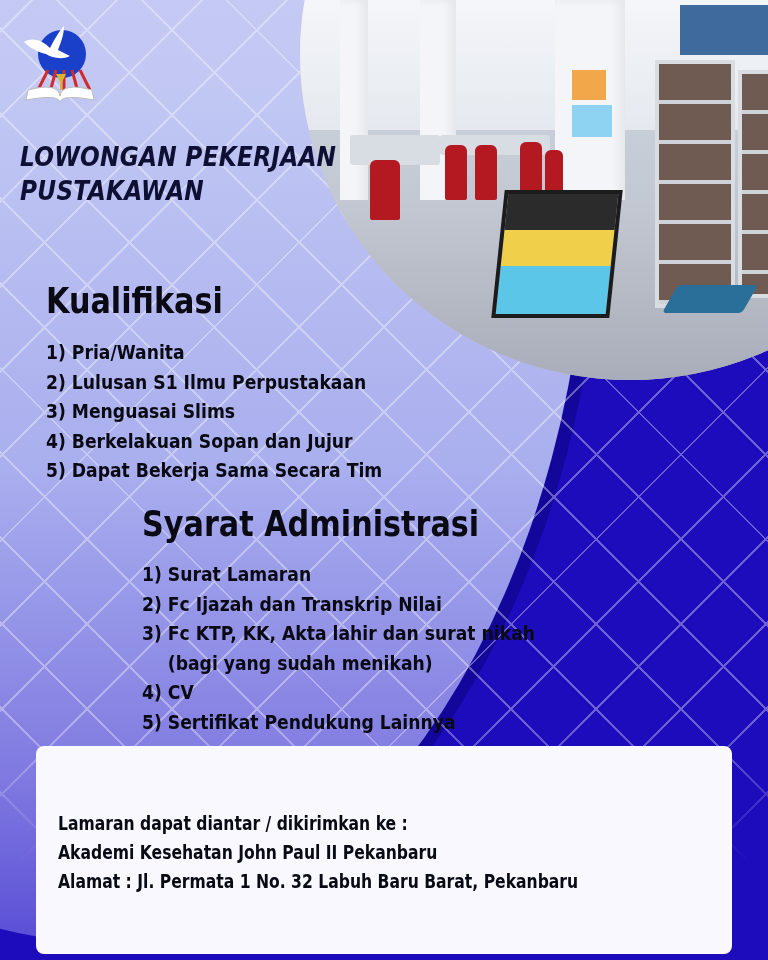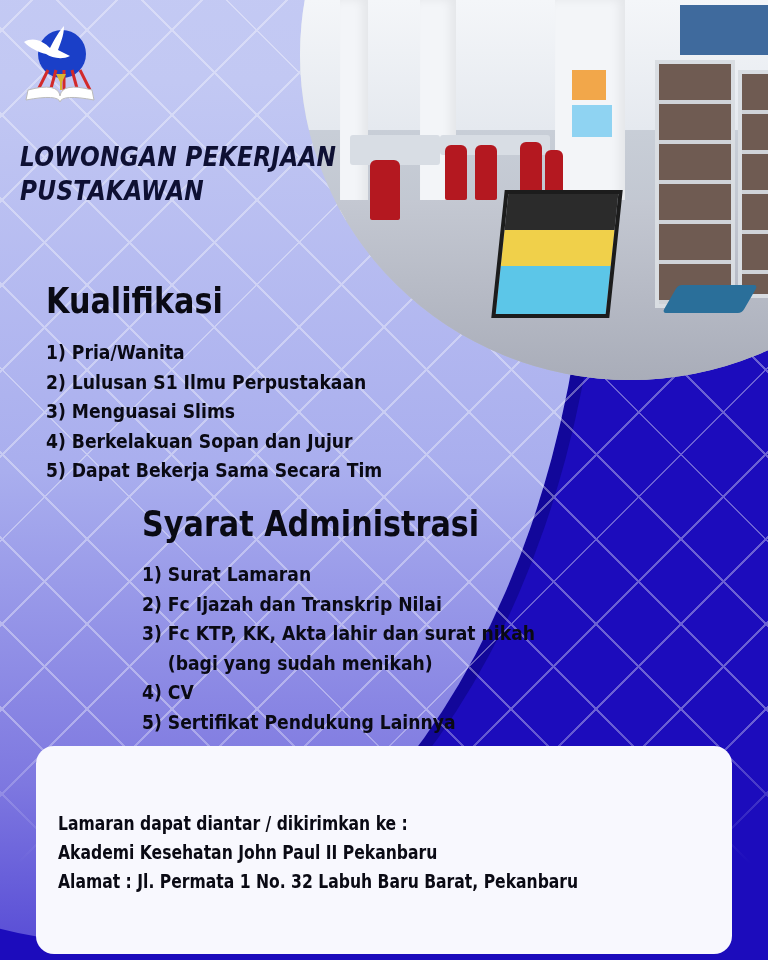--- a/index.html
+++ b/index.html
@@ -29,21 +29,21 @@
   .logo{position:absolute;left:18px;top:12px;width:80px;height:92px;}
   .title{position:absolute;left:20px;top:140px;color:#0e1033;font-family:"DejaVu Sans",sans-serif;font-weight:bold;font-style:italic;font-size:27px;line-height:34px;letter-spacing:.3px;transform:scaleX(.86);transform-origin:left top;}
   .title div{white-space:nowrap;}
   .h-kual{position:absolute;left:46px;top:280px;font-family:"DejaVu Sans",sans-serif;font-weight:bold;font-size:36px;color:#0a0a14;transform:scaleX(.84);transform-origin:left top;white-space:nowrap;}
   .list{position:absolute;font-family:"DejaVu Sans",sans-serif;font-weight:bold;font-size:20px;color:#0a0a14;transform:scaleX(.86);transform-origin:left top;}
   .list .item{height:29.5px;line-height:29.5px;white-space:nowrap;}
   .list-kual{left:46px;top:338px;}
   .h-syarat{position:absolute;left:142px;top:503px;font-family:"DejaVu Sans",sans-serif;font-weight:bold;font-size:36px;color:#0a0a14;transform:scaleX(.84);transform-origin:left top;white-space:nowrap;}
   .list-syarat{left:142px;top:560px;}
   .list-syarat .indent{padding-left:30px;}
-  .contact{position:absolute;left:36px;top:746px;width:696px;height:208px;background:#f8f8fe;border-radius:18px;}
+  .contact{position:absolute;left:36px;top:746px;width:696px;height:208px;background:#f8f8fe;border-radius:8px;}
   .contact-text{position:absolute;left:22px;top:63px;font-family:"DejaVu Sans",sans-serif;font-weight:bold;font-size:20px;color:#0a0a14;line-height:29px;transform:scaleX(.78);transform-origin:left top;}
   .contact-text div{white-space:nowrap;}
 </style>
 </head>
 <body>
 
 <div class="poster">
   <div class="blue-bg"></div>
   <div class="light-panel"></div>
   <div class="pattern"></div>

